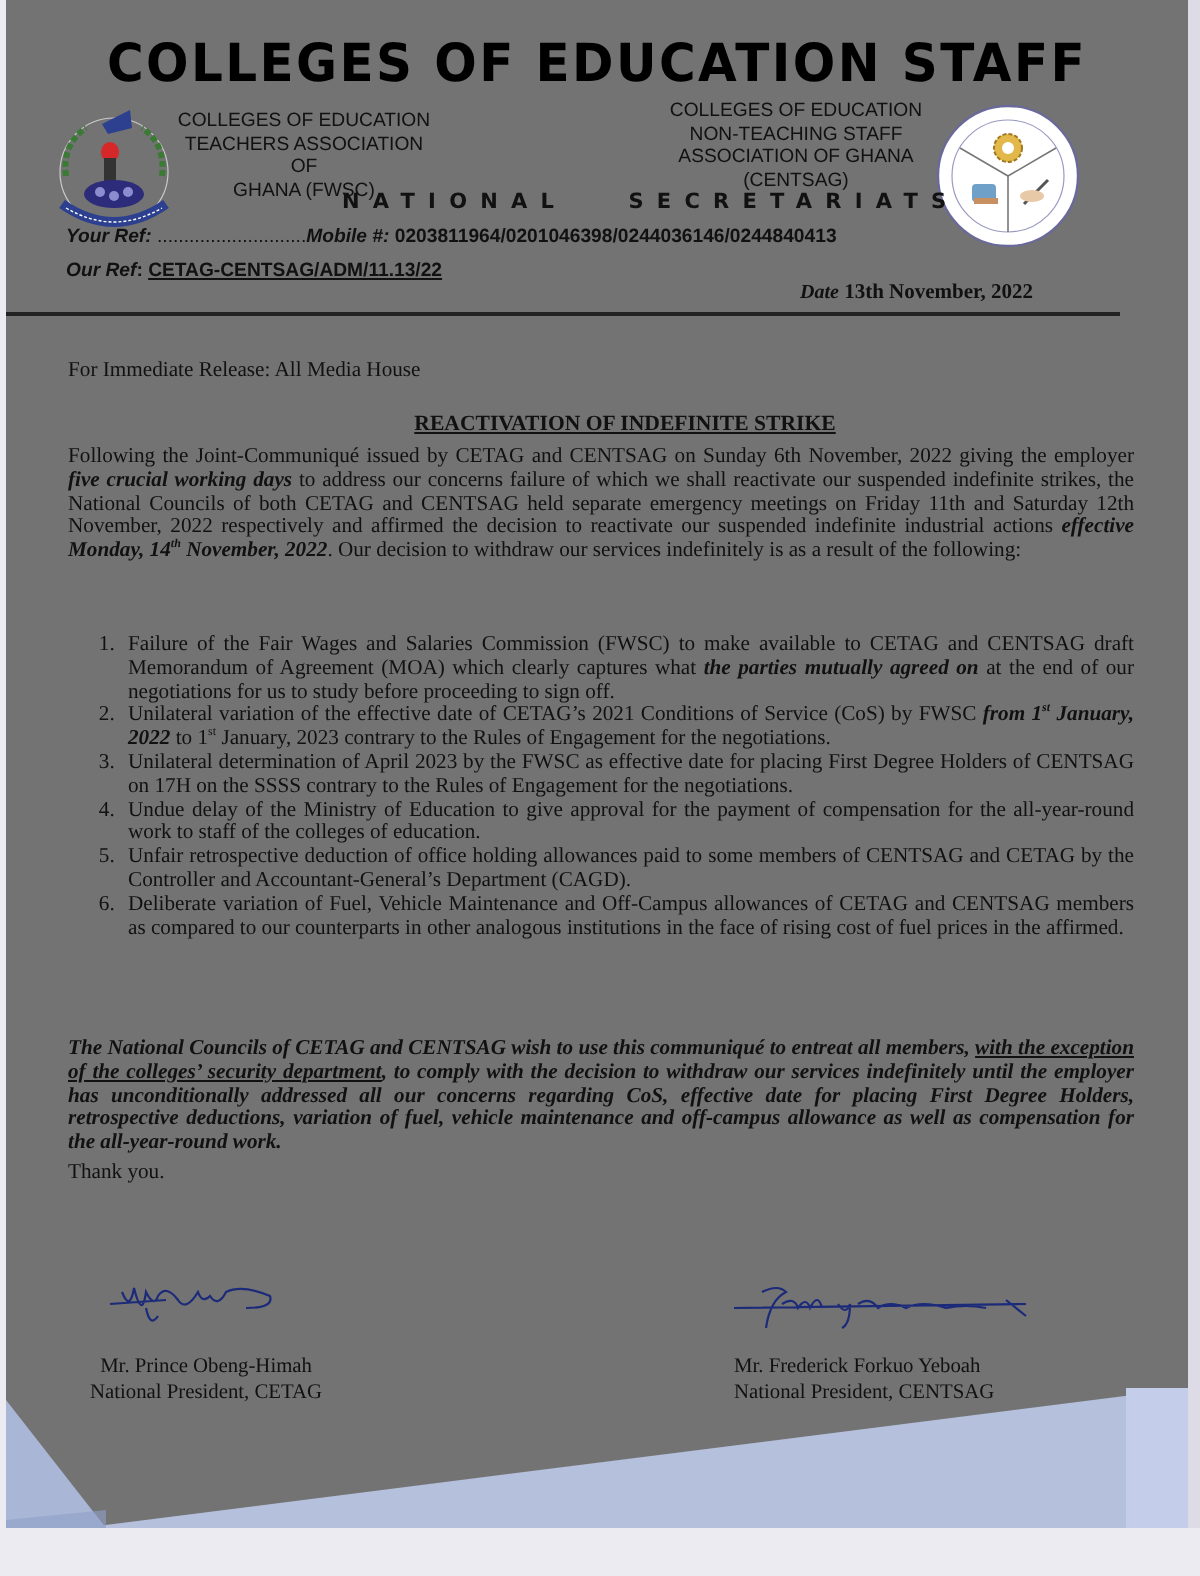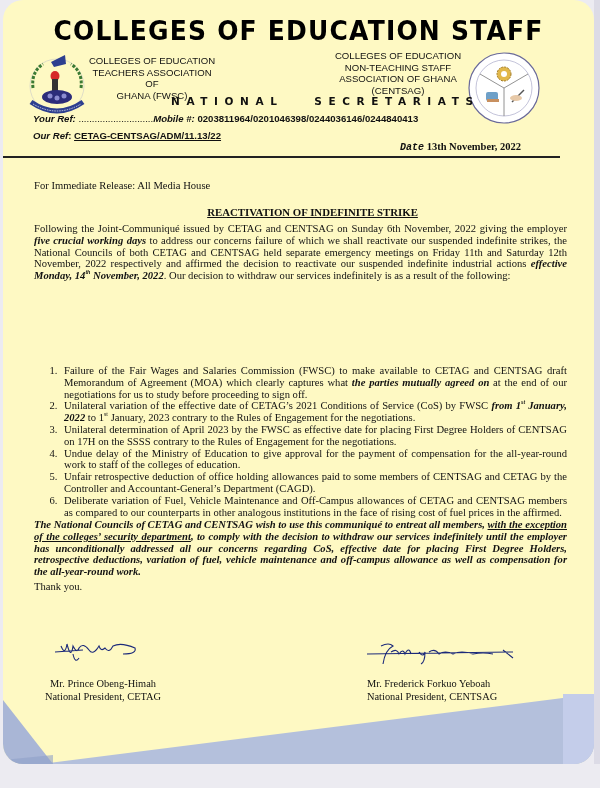--- a/index.html
+++ b/index.html
@@ -5,21 +5,21 @@
   html, body { margin: 0; padding: 0; }
   body {
     width: 600px; height: 788px; overflow: hidden;
     background: #ecebf1;
     position: relative;
     font-family: "Liberation Serif", serif;
     color: #111;
   }
   .page {
     position: absolute; left: 3px; top: 0; width: 591px; height: 764px;
-    background: #fef9c3; overflow: hidden; border-radius: 20px;
+    background: #737373; overflow: hidden;
   }
   .right-edge {
     position: absolute; left: 594px; top: 0; width: 6px; height: 764px;
     background: #dcdbe6;
   }
   
   .main-title {
     position: absolute; left: 0; width: 591px; top: 17px; text-align: center;
     font-family: "DejaVu Sans", sans-serif; font-weight: 900;
     font-size: 25px; letter-spacing: 1.2px; color: #000;
@@ -46,37 +46,37 @@
     position: absolute; left: 30px; font-family: "Liberation Sans", sans-serif;
     font-size: 9.6px; font-weight: bold; color: #111; white-space: nowrap;
   }
   .ref-line .lbl { font-style: italic; margin-top: 26px; }
   .ref-line u { text-decoration: underline; }
   .date-line {
     position: absolute; left: 397px; top: 141px;
     font-family: "Liberation Serif", serif; font-size: 10.5px; font-weight: bold;
     white-space: nowrap;
   }
-  .date-line .lbl { font-family: Liberation Mono, monospace; font-style: italic; font-size: 10px; }
+  .date-line .lbl { font-family: Liberation Serif, serif; font-style: italic; font-size: 10px; }
   .rule {
     position: absolute; left: 0; top: 156px; width: 557px; height: 2px; background: #222;
   }
   
   .body-text {
     position: absolute; left: 31px; width: 533px;
     font-size: 10.6px; line-height: 11.8px; text-align: justify; color: #111;
   }
   .release { top: 180px; font-weight: normal; }
   .release b { font-weight: normal; }
   .heading {
     position: absolute; left: 14px; width: 591px; top: 206px; text-align: center;
     font-size: 10.8px; font-weight: bold; text-decoration: underline;
   }
   .para1 { top: 223px; }
-  .list { top: 317px; margin-top: 48px; }
+  .list { top: 317px; }
   .list ol { margin: 0; padding-left: 26px; }
   .list li { padding-left: 4px; margin: 0; }
   .closing { top: 519px; font-style: italic; font-weight: bold; }
   .closing u { text-decoration: underline; }
   .thanks { top: 581px; }
   sup { font-size: 6px; line-height: 0; vertical-align: super; }
   
   .sig { position: absolute; }
   .sig-left { left: 50px; top: 636px; width: 90px; height: 30px; }
   .sig-right { left: 360px; top: 640px; width: 160px; height: 26px; }

